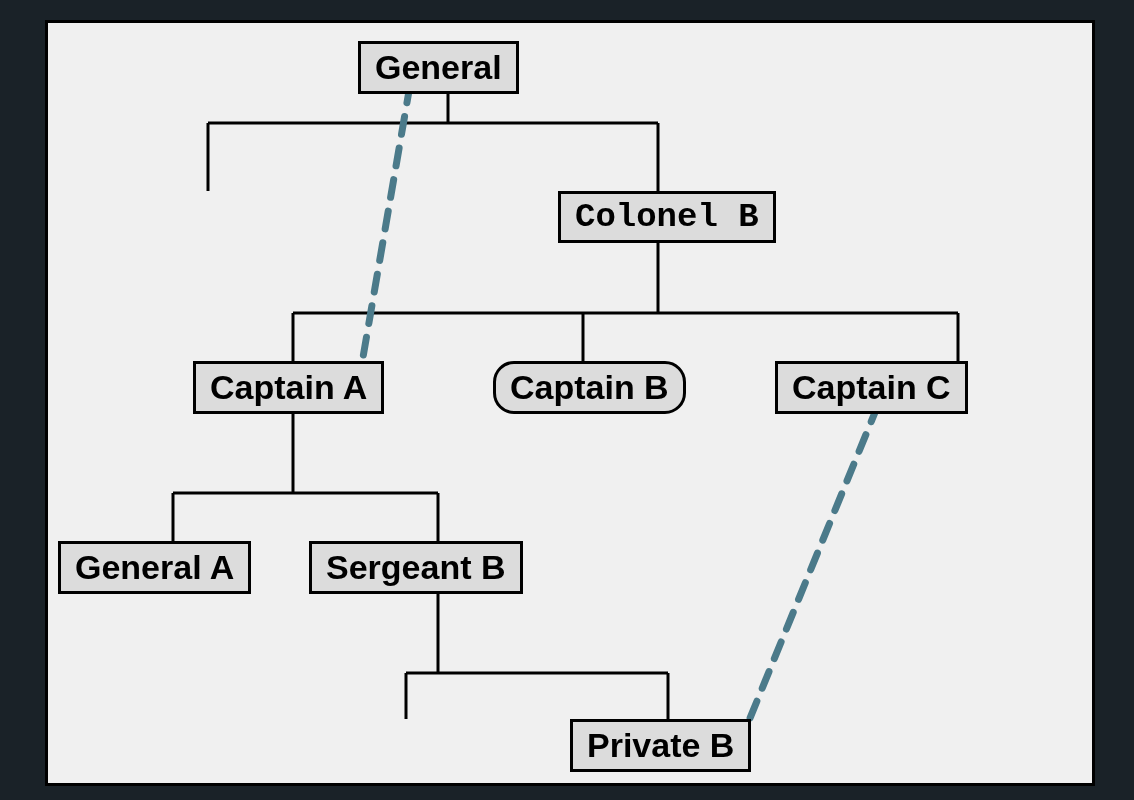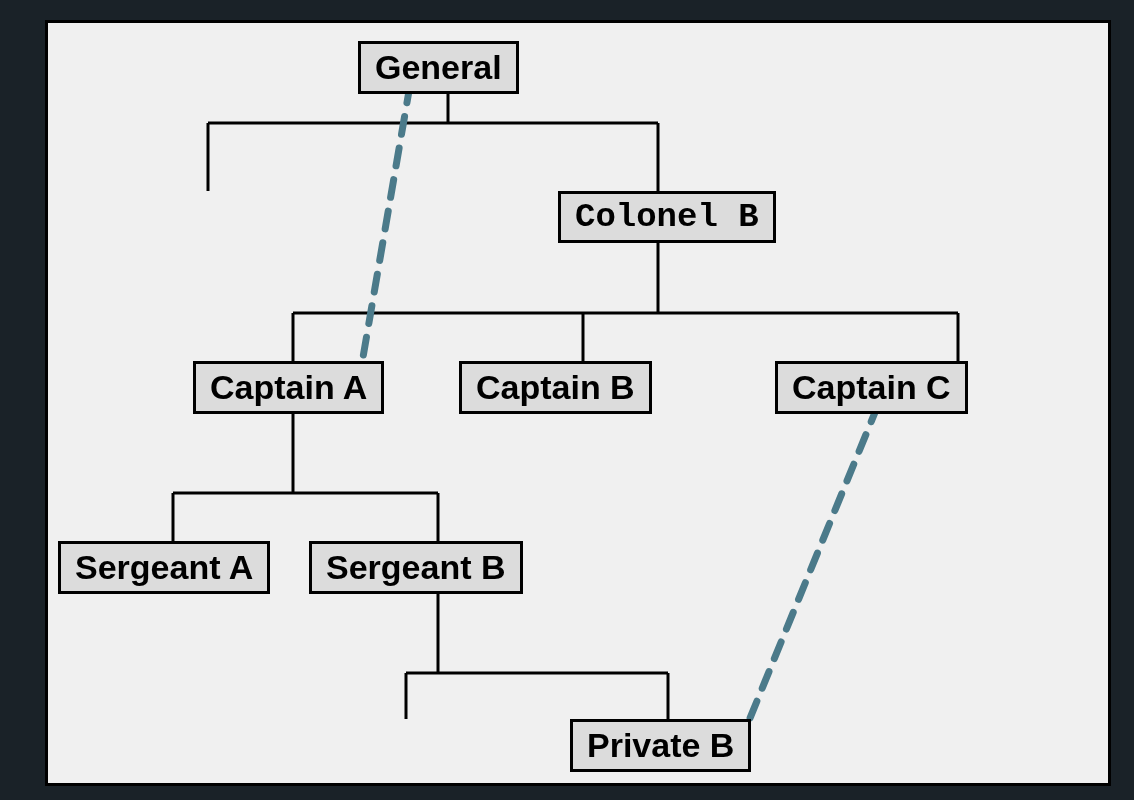--- a/index.html
+++ b/index.html
@@ -1,16 +1,16 @@
 <!DOCTYPE html>
 <html><head>
 <meta charset="utf-8">
 <style>
   html,body{margin:0;padding:0;width:1134px;height:800px;background:#1a2228;font-family:Verdana,Geneva,sans-serif;}
-  .canvas{position:absolute;left:45px;top:20px;width:1044px;height:760px;background:#f0f0f0;border:3px solid #000;padding-left:16px;}
+  .canvas{position:absolute;left:45px;top:20px;width:1044px;height:760px;background:#f0f0f0;border:3px solid #000;}
   svg.lines{position:absolute;left:0;top:0;width:1044px;height:760px;pointer-events:none;}
   .node{position:absolute;background:#dcdcdc;border:3px solid #000;font-weight:700;font-size:34px;white-space:nowrap;padding:4px 14px;text-align:center;box-sizing:border-box;color:#000;}
 </style>
 </head>
 <body>
 
 <div class="canvas">
   <svg class="lines">
 
     <line x1="400" y1="62" x2="400" y2="100" stroke="#000" stroke-width="3"></line>
@@ -35,18 +35,18 @@
     <line x1="620" y1="650" x2="620" y2="696" stroke="#000" stroke-width="3"></line>
 
     <line x1="362" y1="62" x2="314" y2="340" stroke="#4b7a8a" stroke-width="7" stroke-dasharray="18 14" stroke-linecap="round"></line>
 
     <line x1="830" y1="382" x2="700" y2="700" stroke="#4b7a8a" stroke-width="7" stroke-dasharray="18 14" stroke-linecap="round"></line>
   </svg>
 
   <div class="node" style="left:310px;top:18px;">General</div>
   <div class="node" style="left:510px;top:168px;font-family:Liberation Mono, monospace;">Colonel B</div>
   <div class="node" style="left:145px;top:338px;">Captain A</div>
-  <div class="node" style="left:411px;top:338px;">Captain B</div>
+  <div class="node" style="left:445px;top:338px;border-radius:21px;">Captain B</div>
   <div class="node" style="left:727px;top:338px;text-align:right;">Captain C</div>
-  <div class="node" style="left:10px; top:518px;">Sergeant A</div>
+  <div class="node" style="left:10px; top:518px;">General A</div>
   <div class="node" style="left:261px;top:518px;text-align:center;">Sergeant B</div>
   <div class="node" style="left:522px;top:696px;">Private B</div>
 </div>
 
 </body></html>

